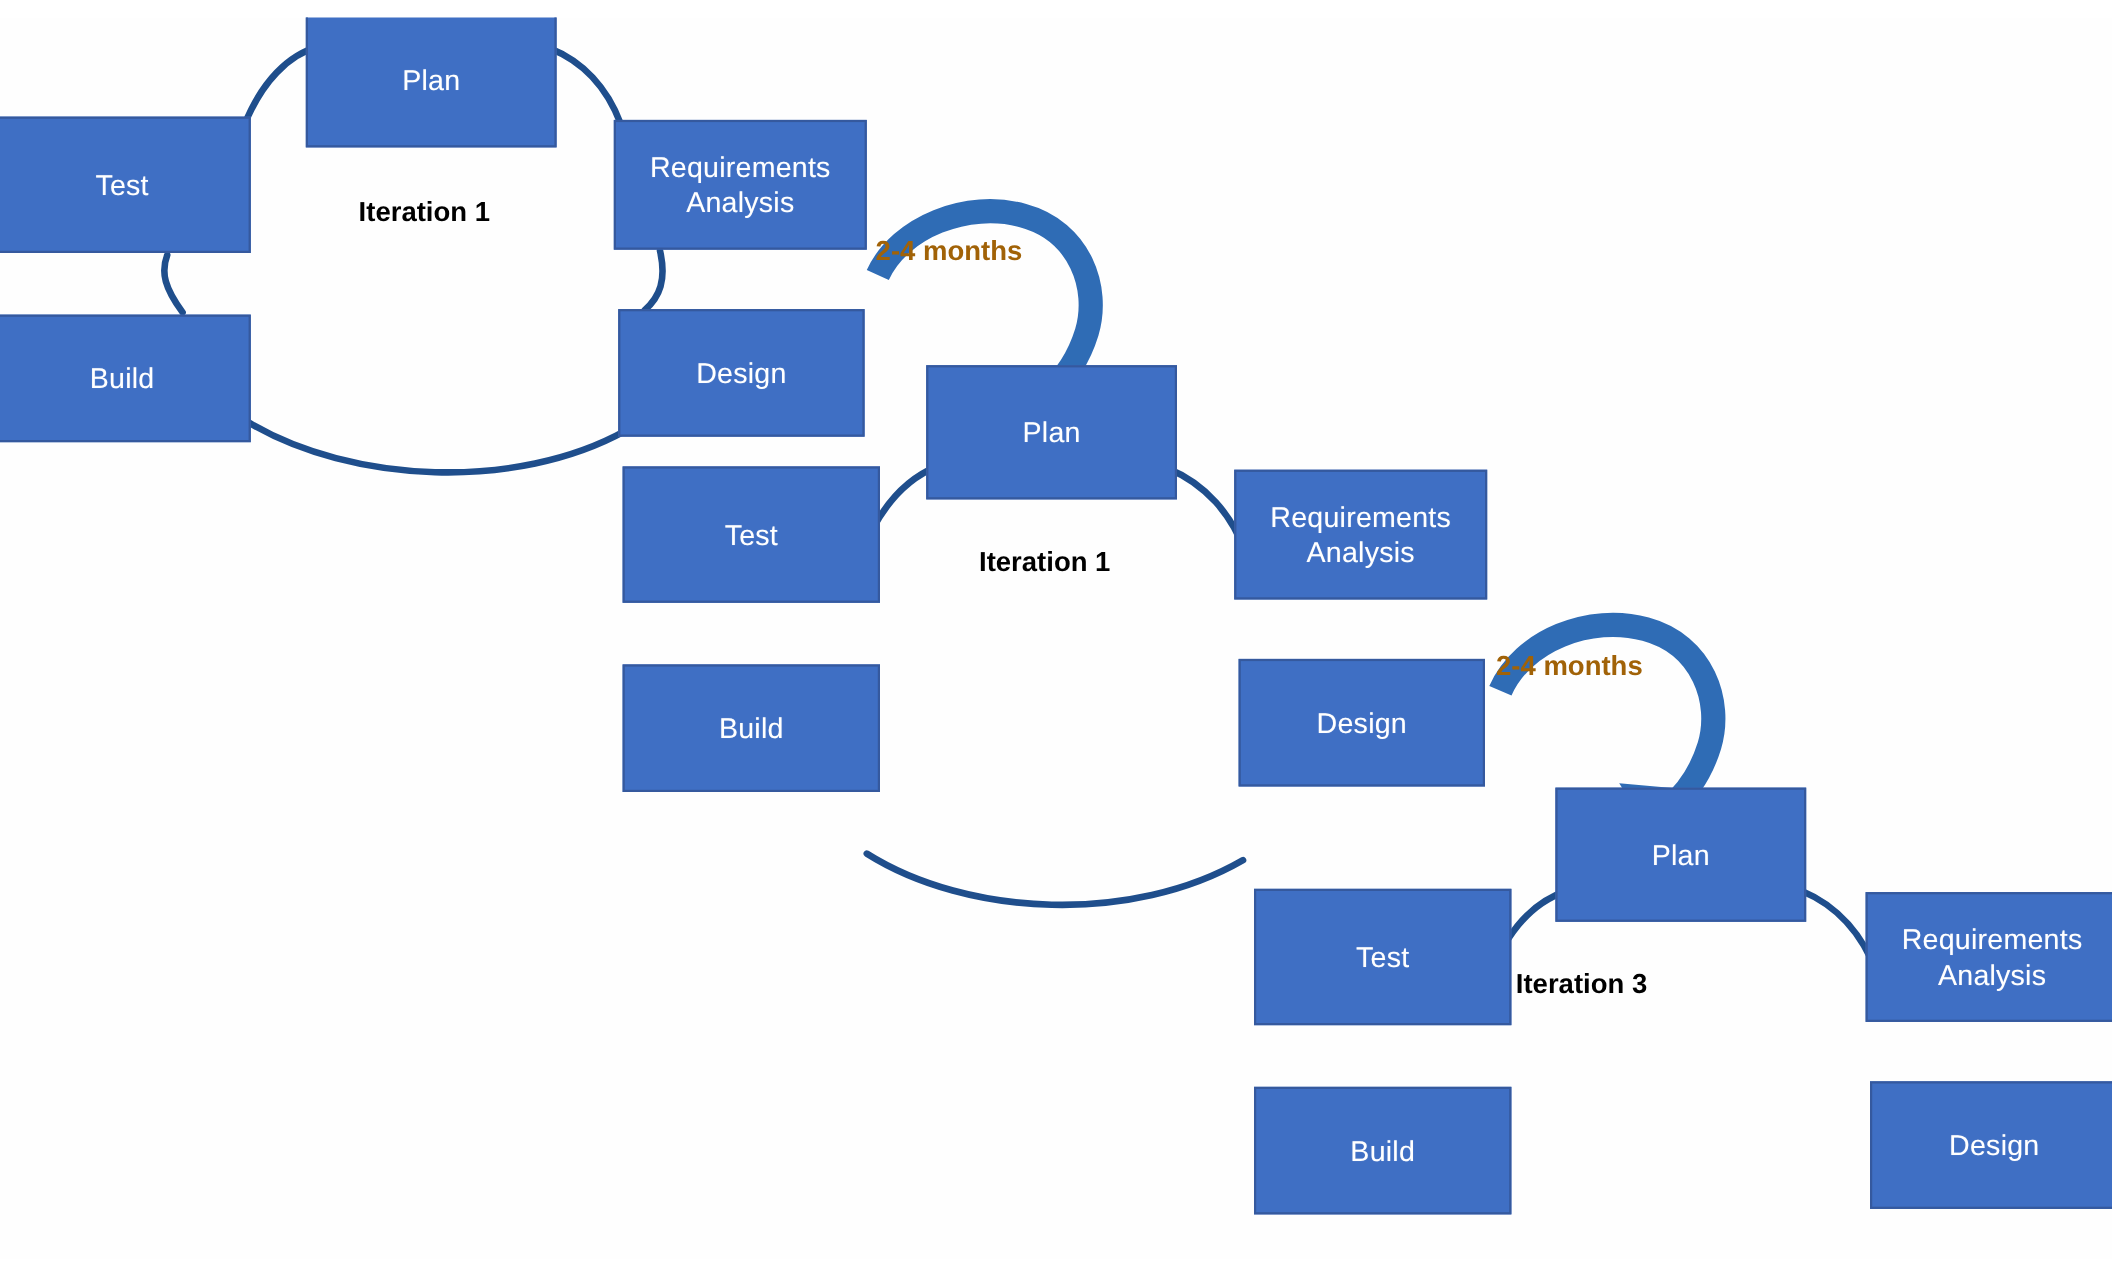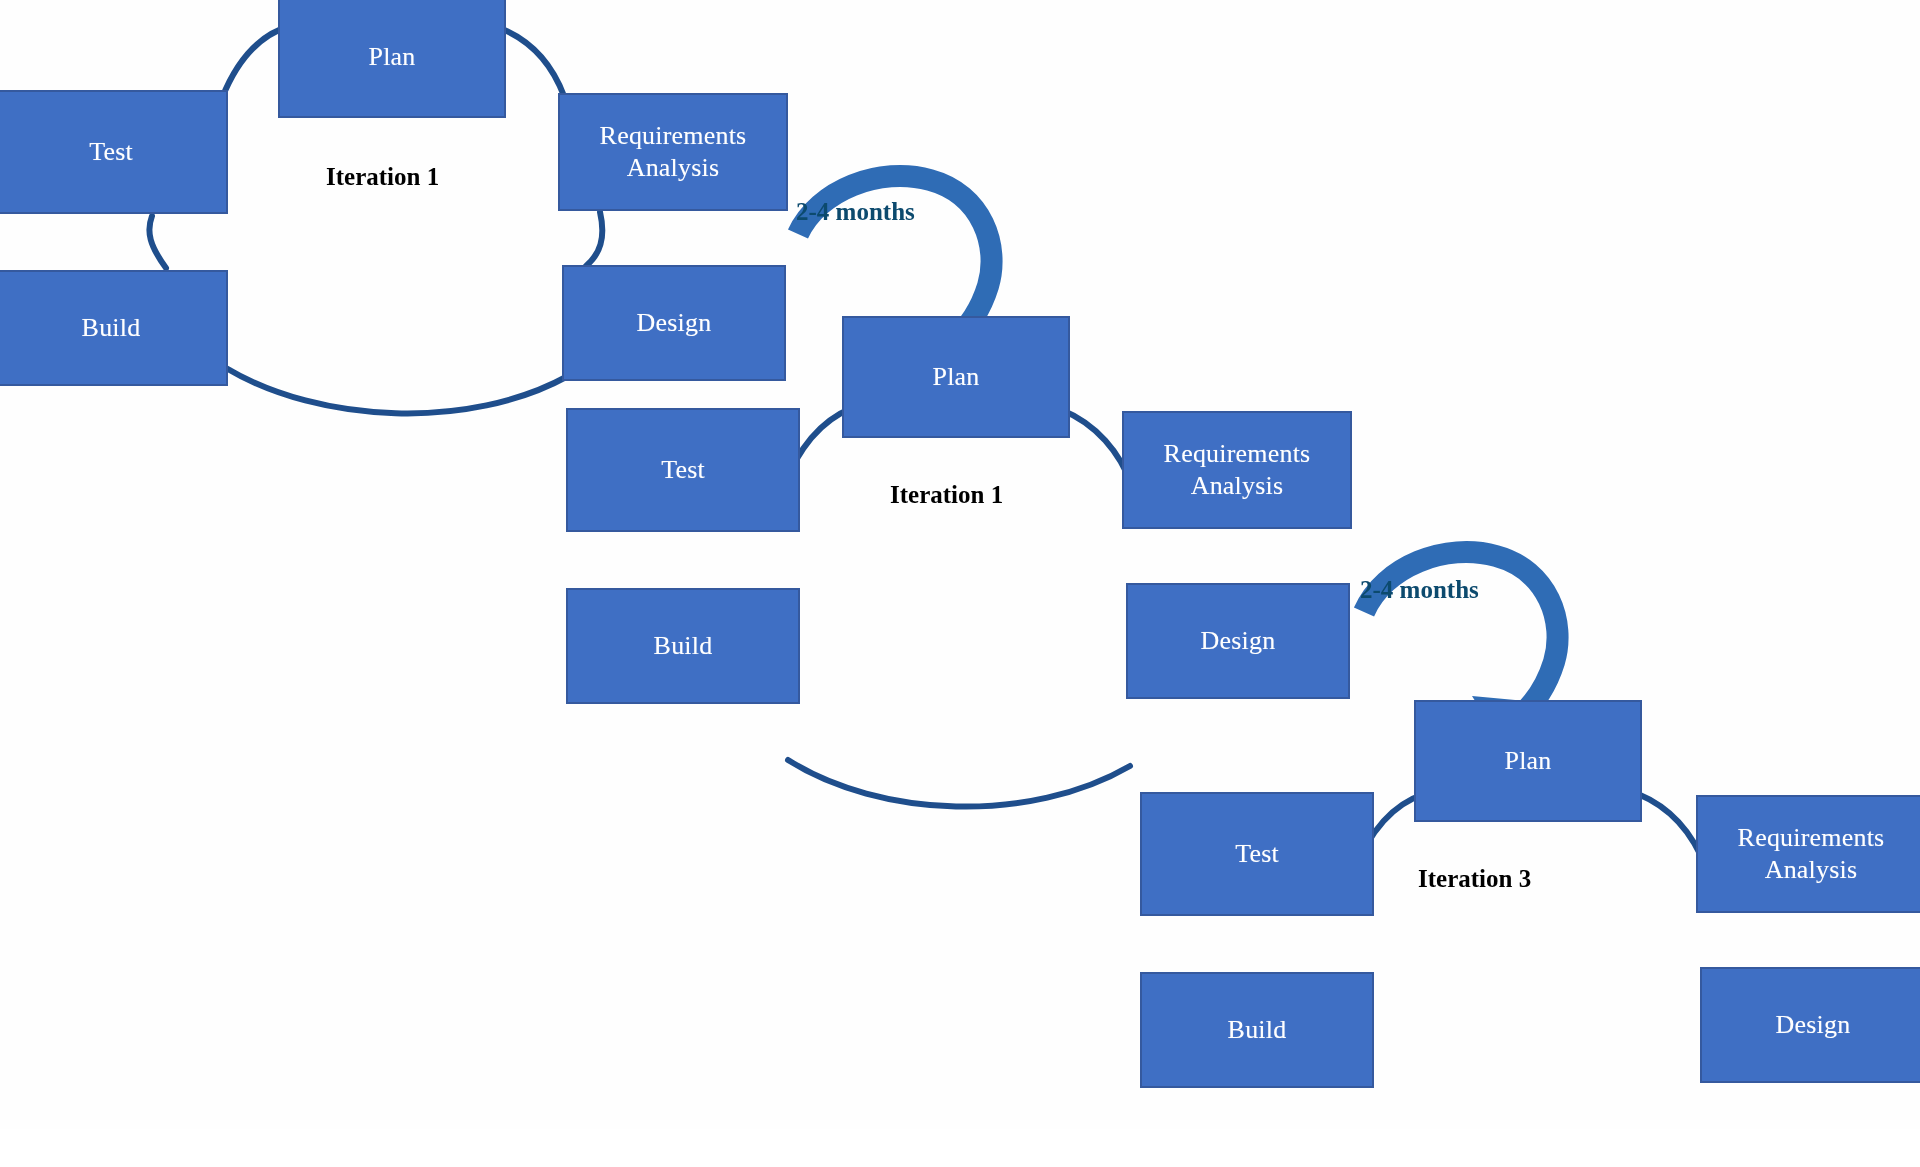--- a/index.html
+++ b/index.html
@@ -6,21 +6,22 @@
     margin: 0;
     padding: 0;
     background: #ffffff;
   }
   #canvas {
     position: relative;
     width: 1920px;
     height: 1129px;
     background: #fefefe;
     overflow: hidden;
-    font-family: Liberation Serif, serif;
+    font-family: Liberation Sans, sans-serif;
+    margin-top: 16px;
   }
   #svg-layer {
     position: absolute;
     left: 0;
     top: 0;
     width: 1920px;
     height: 1167px;
     pointer-events: none;
   }
   .node-box {
@@ -44,21 +45,21 @@
   .center-label {
     position: absolute;
     color: #000000;
     font-size: 25px;
     font-weight: bold;
     white-space: nowrap;
     z-index: 4;
   }
   .months-label {
     position: absolute;
-    color: #0c4a6e;
+    color: #a16207;
     font-size: 25px;
     font-weight: bold;
     white-space: nowrap;
     z-index: 6;
   }
 </style>
 </head>
 <body>
 
 <div id="canvas">
@@ -164,15 +165,15 @@
   </div>
 
   <div class="node-box" style="left:1140px; top:972px; width:234px; height:116px;">
     <span>Build</span>
   </div>
 
   <div class="node-box" style="left:1140px; top:792px; width:234px; height:124px;">
     <span>Test</span>
   </div>
 
-  <div class="center-label" style="left:1418px; top:865px;">Iteration 3</div>
+  <div class="center-label" style="left:1378px; top:865px;">Iteration 3</div>
 
 </div>
 
 </body></html>

